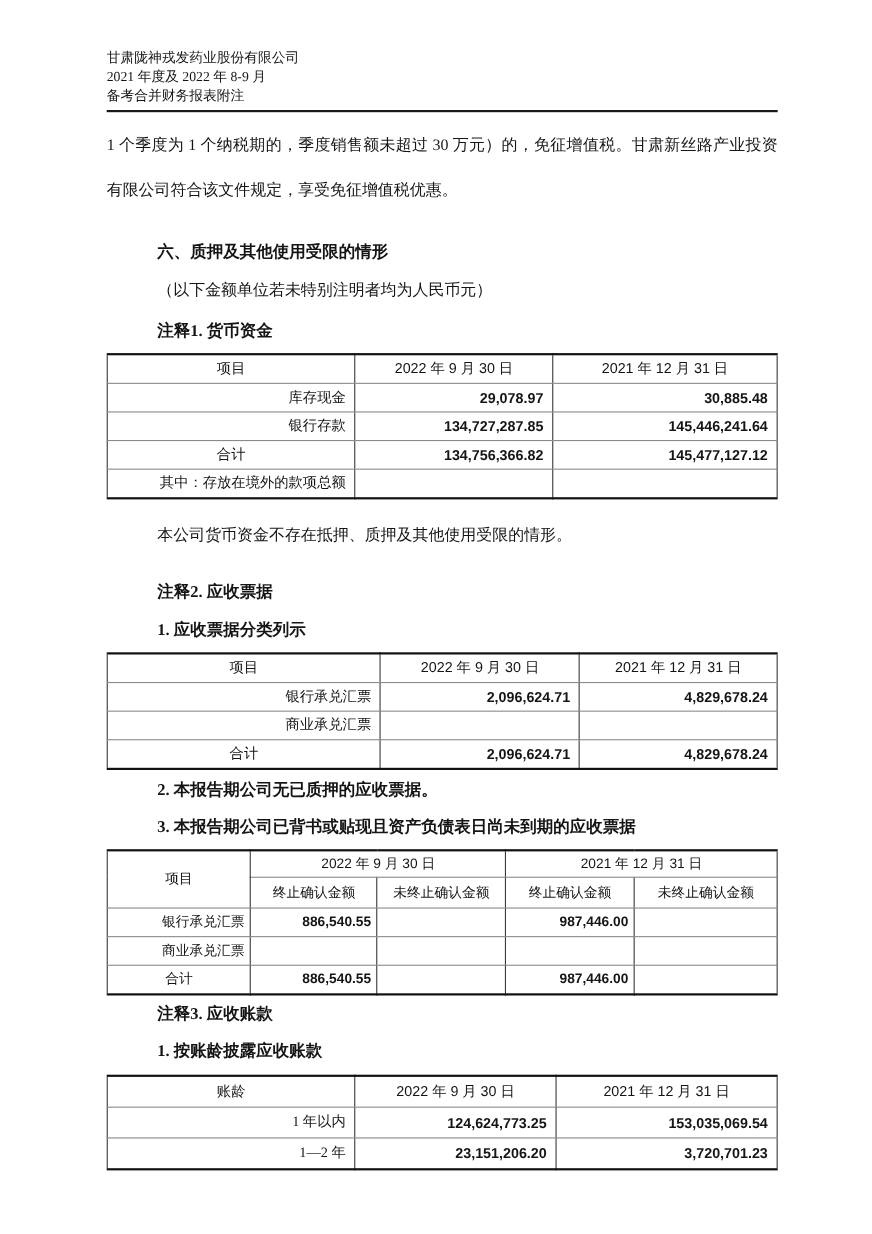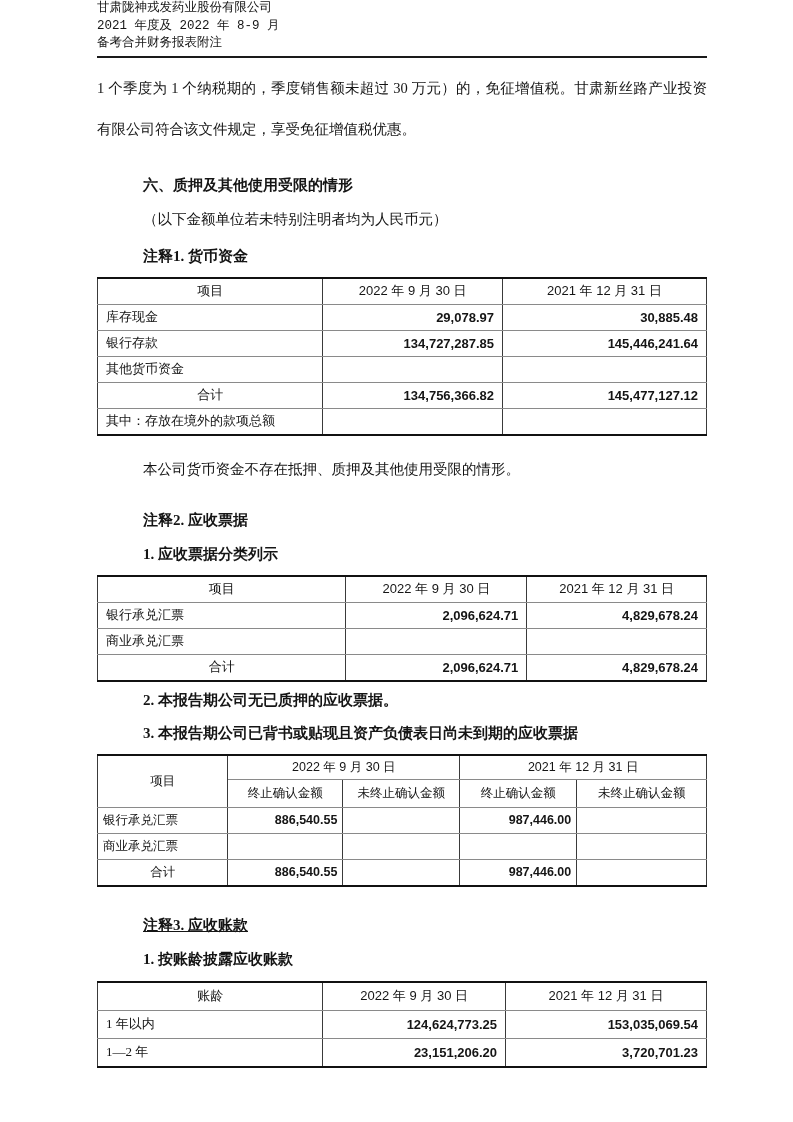--- a/index.html
+++ b/index.html
@@ -7,53 +7,53 @@
     position:relative;
     width:793px;height:1122px;
     background:#ffffff;
     overflow:hidden;
     font-family:"Liberation Serif","DejaVu Serif",serif;
     color:#151515;
   }
   .content{margin-left:97px;width:610px;}
 
   
-  .doc-header{font-size:12.5px;line-height:17.5px;font-family:Liberation Mono, monospace;}
+  .doc-header{padding-top:44px;font-size:12.5px;line-height:17.5px;}
   .header-rule{border:none;border-bottom:2px solid #1a1a1a;margin:3px 0 0 0;}
 
   
   .para{font-size:14.5px;line-height:41px;margin:10px 0 0 0;text-align:justify;}
   .para.indent{text-indent:46px;}
   .hd{font-weight:bold;font-size:15px;margin:0;padding-left:46px;}
   .hd-sec{margin-top:26px;}
   .hd-unit{font-weight:normal;font-size:14.5px;margin-top:15px;}
   .hd-note1{margin-top:18px;}
   .hd-item{margin-top:15px;}
   .hd-note2{margin-top:21px;}
   .hd-item2{margin-top:9px;}
   .hd-item3{margin-top:14px;}
-  .hd-note3{margin-top:29px;text-decoration:underline;}
+  .hd-note3{margin-top:7px;}
 
   
   table.fin{
     border-collapse:collapse;width:610px;table-layout:fixed;
     margin-top:11px;
     border-left:1px solid #333;border-right:1px solid #333;
     border-top:2.5px solid #111;border-bottom:2.5px solid #111;
   }
   table.fin td{
     border:1px solid #8a8a8a;
     border-left:1px solid #3a3a3a;border-right:1px solid #3a3a3a;
     font-size:13px;height:23px;padding:1px 8px;
     overflow:hidden;white-space:nowrap;
   }
   table.fin tr:first-child td{border-top:none;}
   table.fin tr:last-child td{border-bottom:none;}
   td.c{text-align:center;}
-  td.l{text-align:left;}
+  td.l{text-align:right;}
   td.r{text-align:right;padding-right:9px;font-weight:bold;}
   .num,.dhead{font-family:"Liberation Sans","DejaVu Sans",sans-serif;}
   td.dhead{font-size:12.5px;}
   table.t3 td{font-size:12.5px;padding:1px 5px;}
   table.t3 tr.grp td{height:21px;}
   table.t3 tr.sub td{height:25px;}
   table.t4{margin-top:12px;}
   table.t4 td{height:25px;}
 </style>
 </head>
@@ -92,25 +92,20 @@
         <td class="l">库存现金</td>
         <td class="r num">29,078.97</td>
         <td class="r num">30,885.48</td>
       </tr>
       <tr>
         <td class="l">银行存款</td>
         <td class="r num">134,727,287.85</td>
         <td class="r num">145,446,241.64</td>
       </tr>
       <tr>
-        <td class="l">其他货币资金</td>
-        <td class="r num"></td>
-        <td class="r num"></td>
-      </tr>
-      <tr>
         <td class="c">合计</td>
         <td class="r num">134,756,366.82</td>
         <td class="r num">145,477,127.12</td>
       </tr>
       <tr>
         <td class="l">其中：存放在境外的款项总额</td>
         <td class="r num"></td>
         <td class="r num"></td>
       </tr>
     </tbody>

